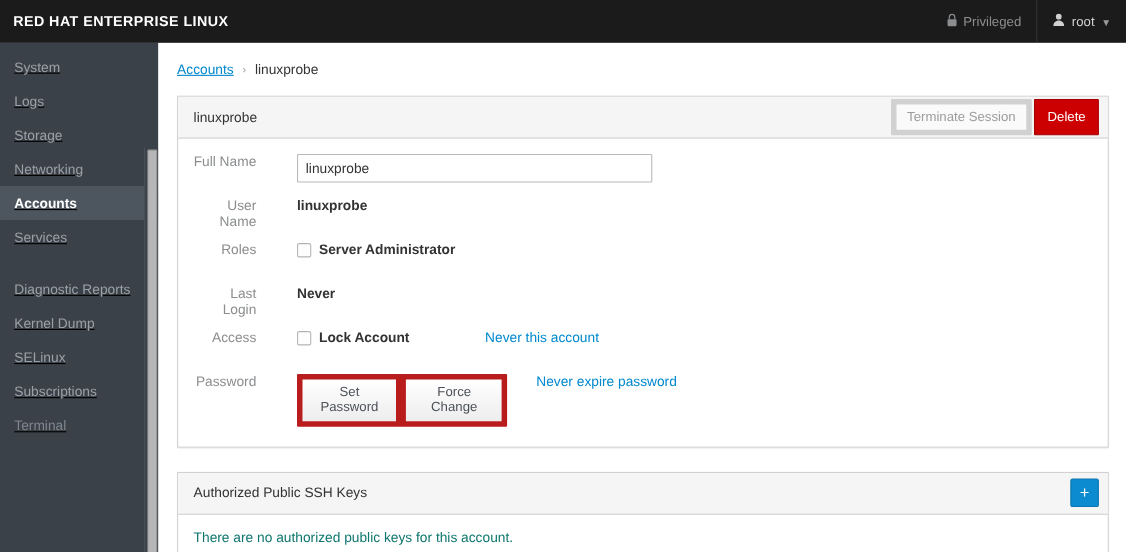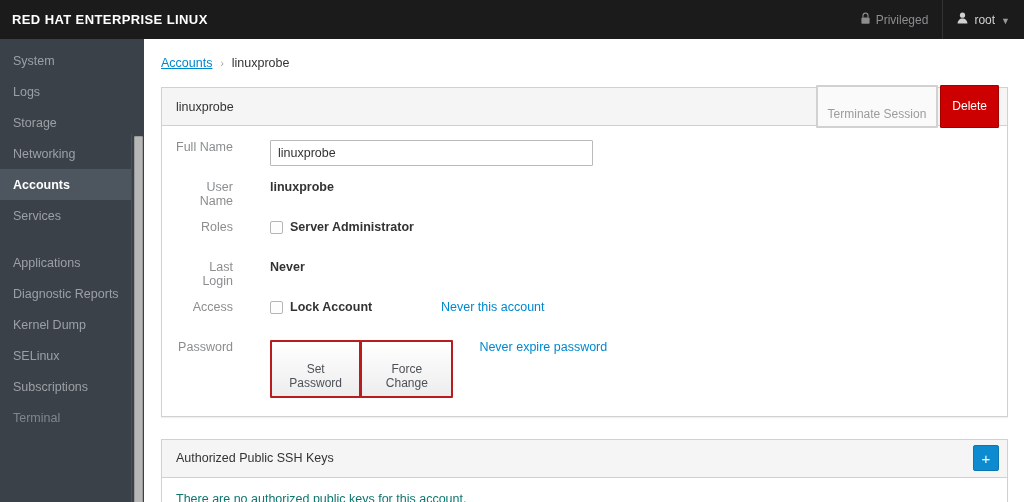--- a/index.html
+++ b/index.html
@@ -81,20 +81,21 @@
     gap: 9px;
     height: 56px;
     padding-left: 13px;
     color: #d9d9d9;
     font-size: 13.5px;
     border-bottom: 1px solid #4a5059;
   }
   .host-icon svg { display: block; }
   .navlist {
     padding-top: 6px;
+    text-decoration: underline;
   }
   .navitem {
     height: 31px;
     display: flex;
     align-items: center;
     padding-left: 13px;
     color: #9ba0a6;
     font-size: 12.5px;
     white-space: nowrap;
   }
@@ -178,22 +179,22 @@
     color: #333;
   }
   .card-head-actions {
     margin-left: auto;
     display: flex;
     align-items: stretch;
   }
   .btn {
     font-family: "Liberation Sans", sans-serif;
     font-size: 12px;
-    padding: 20px 10px 5px;
-    border: 2px solid #b91c1c;
+    padding: 4px 10px 5px;
+    border: 5px solid #b91c1c;
     background: linear-gradient(to bottom, #fff, #ededed);
     color: #4d5258;
     border-radius: 1px;
     cursor: pointer;
     line-height: 1.2;
   }
   .btn-disabled {
     color: #9c9c9c;
     background: #fafafa;
     border-color: #d1d1d1;
@@ -339,23 +340,20 @@
       </div>
       <div class="navitem">
         <span>Services</span>
       </div>
     </div>
 
     <div class="navgap"></div>
 
     <div class="navlist">
       <div class="navitem">
-        <span>Applications</span>
-      </div>
-      <div class="navitem">
         <span>Diagnostic Reports</span>
       </div>
       <div class="navitem">
         <span>Kernel Dump</span>
       </div>
       <div class="navitem">
         <span>SELinux</span>
       </div>
       <div class="navitem">
         <span>Subscriptions</span>

